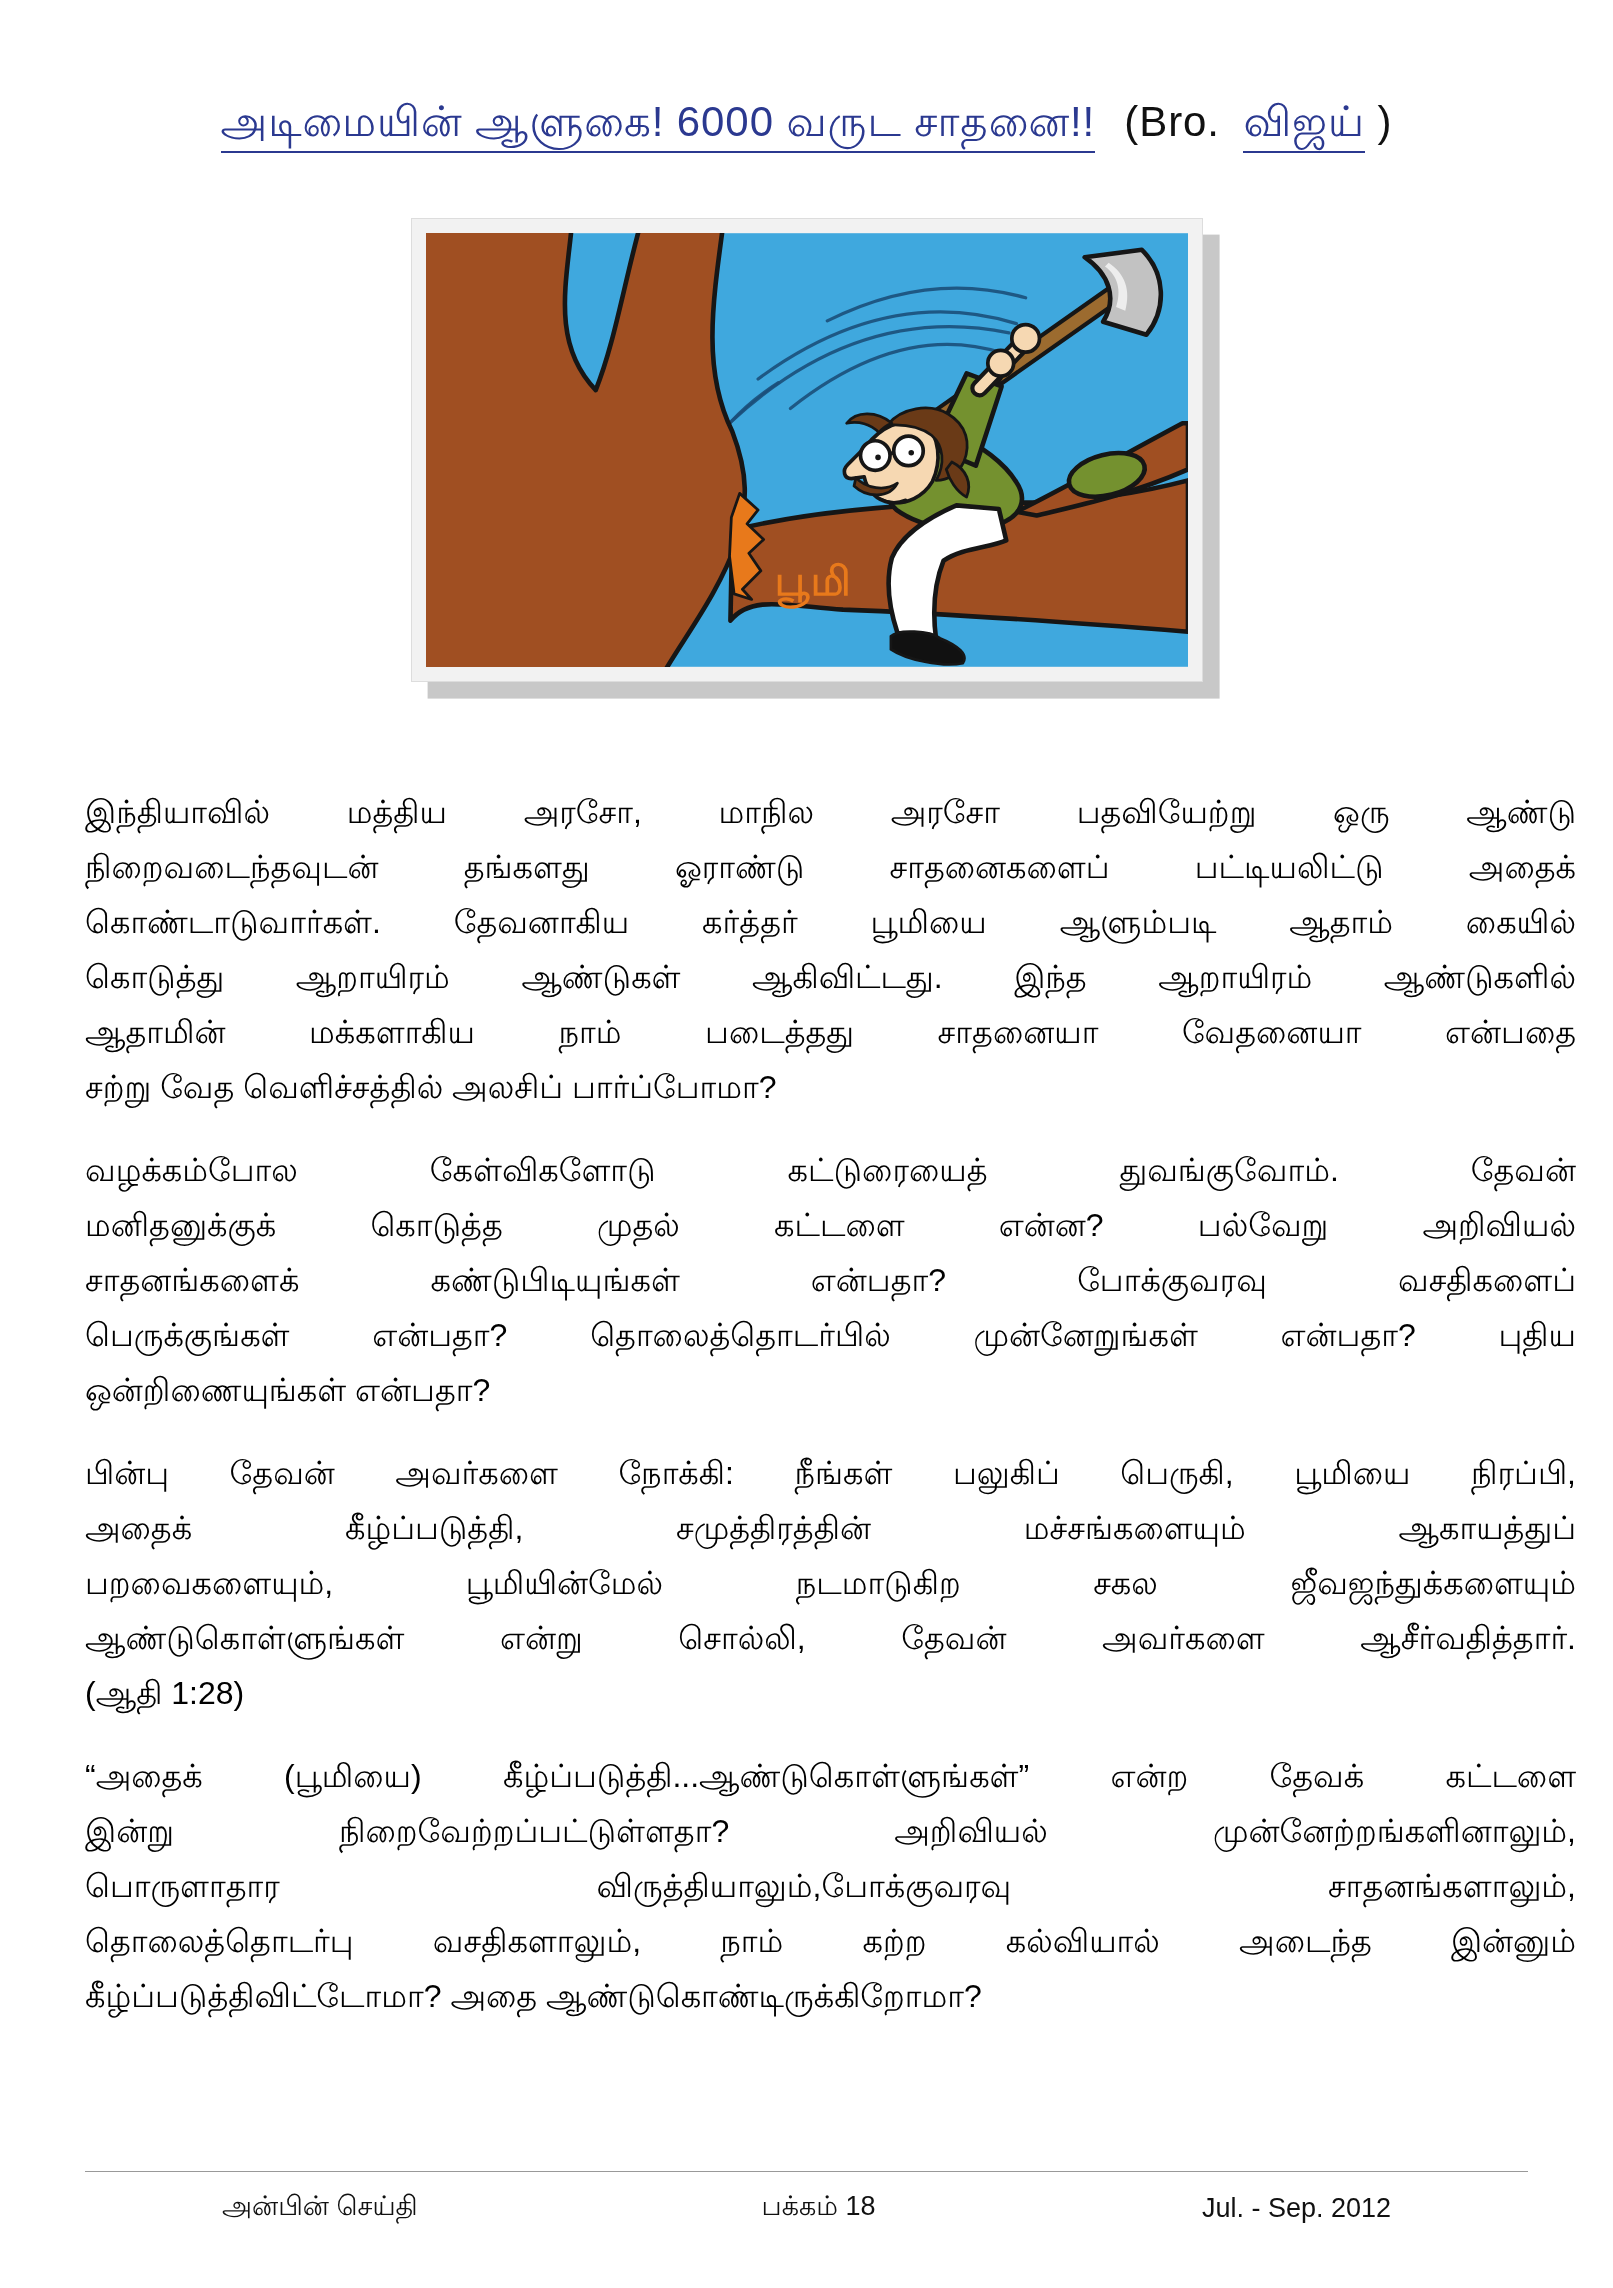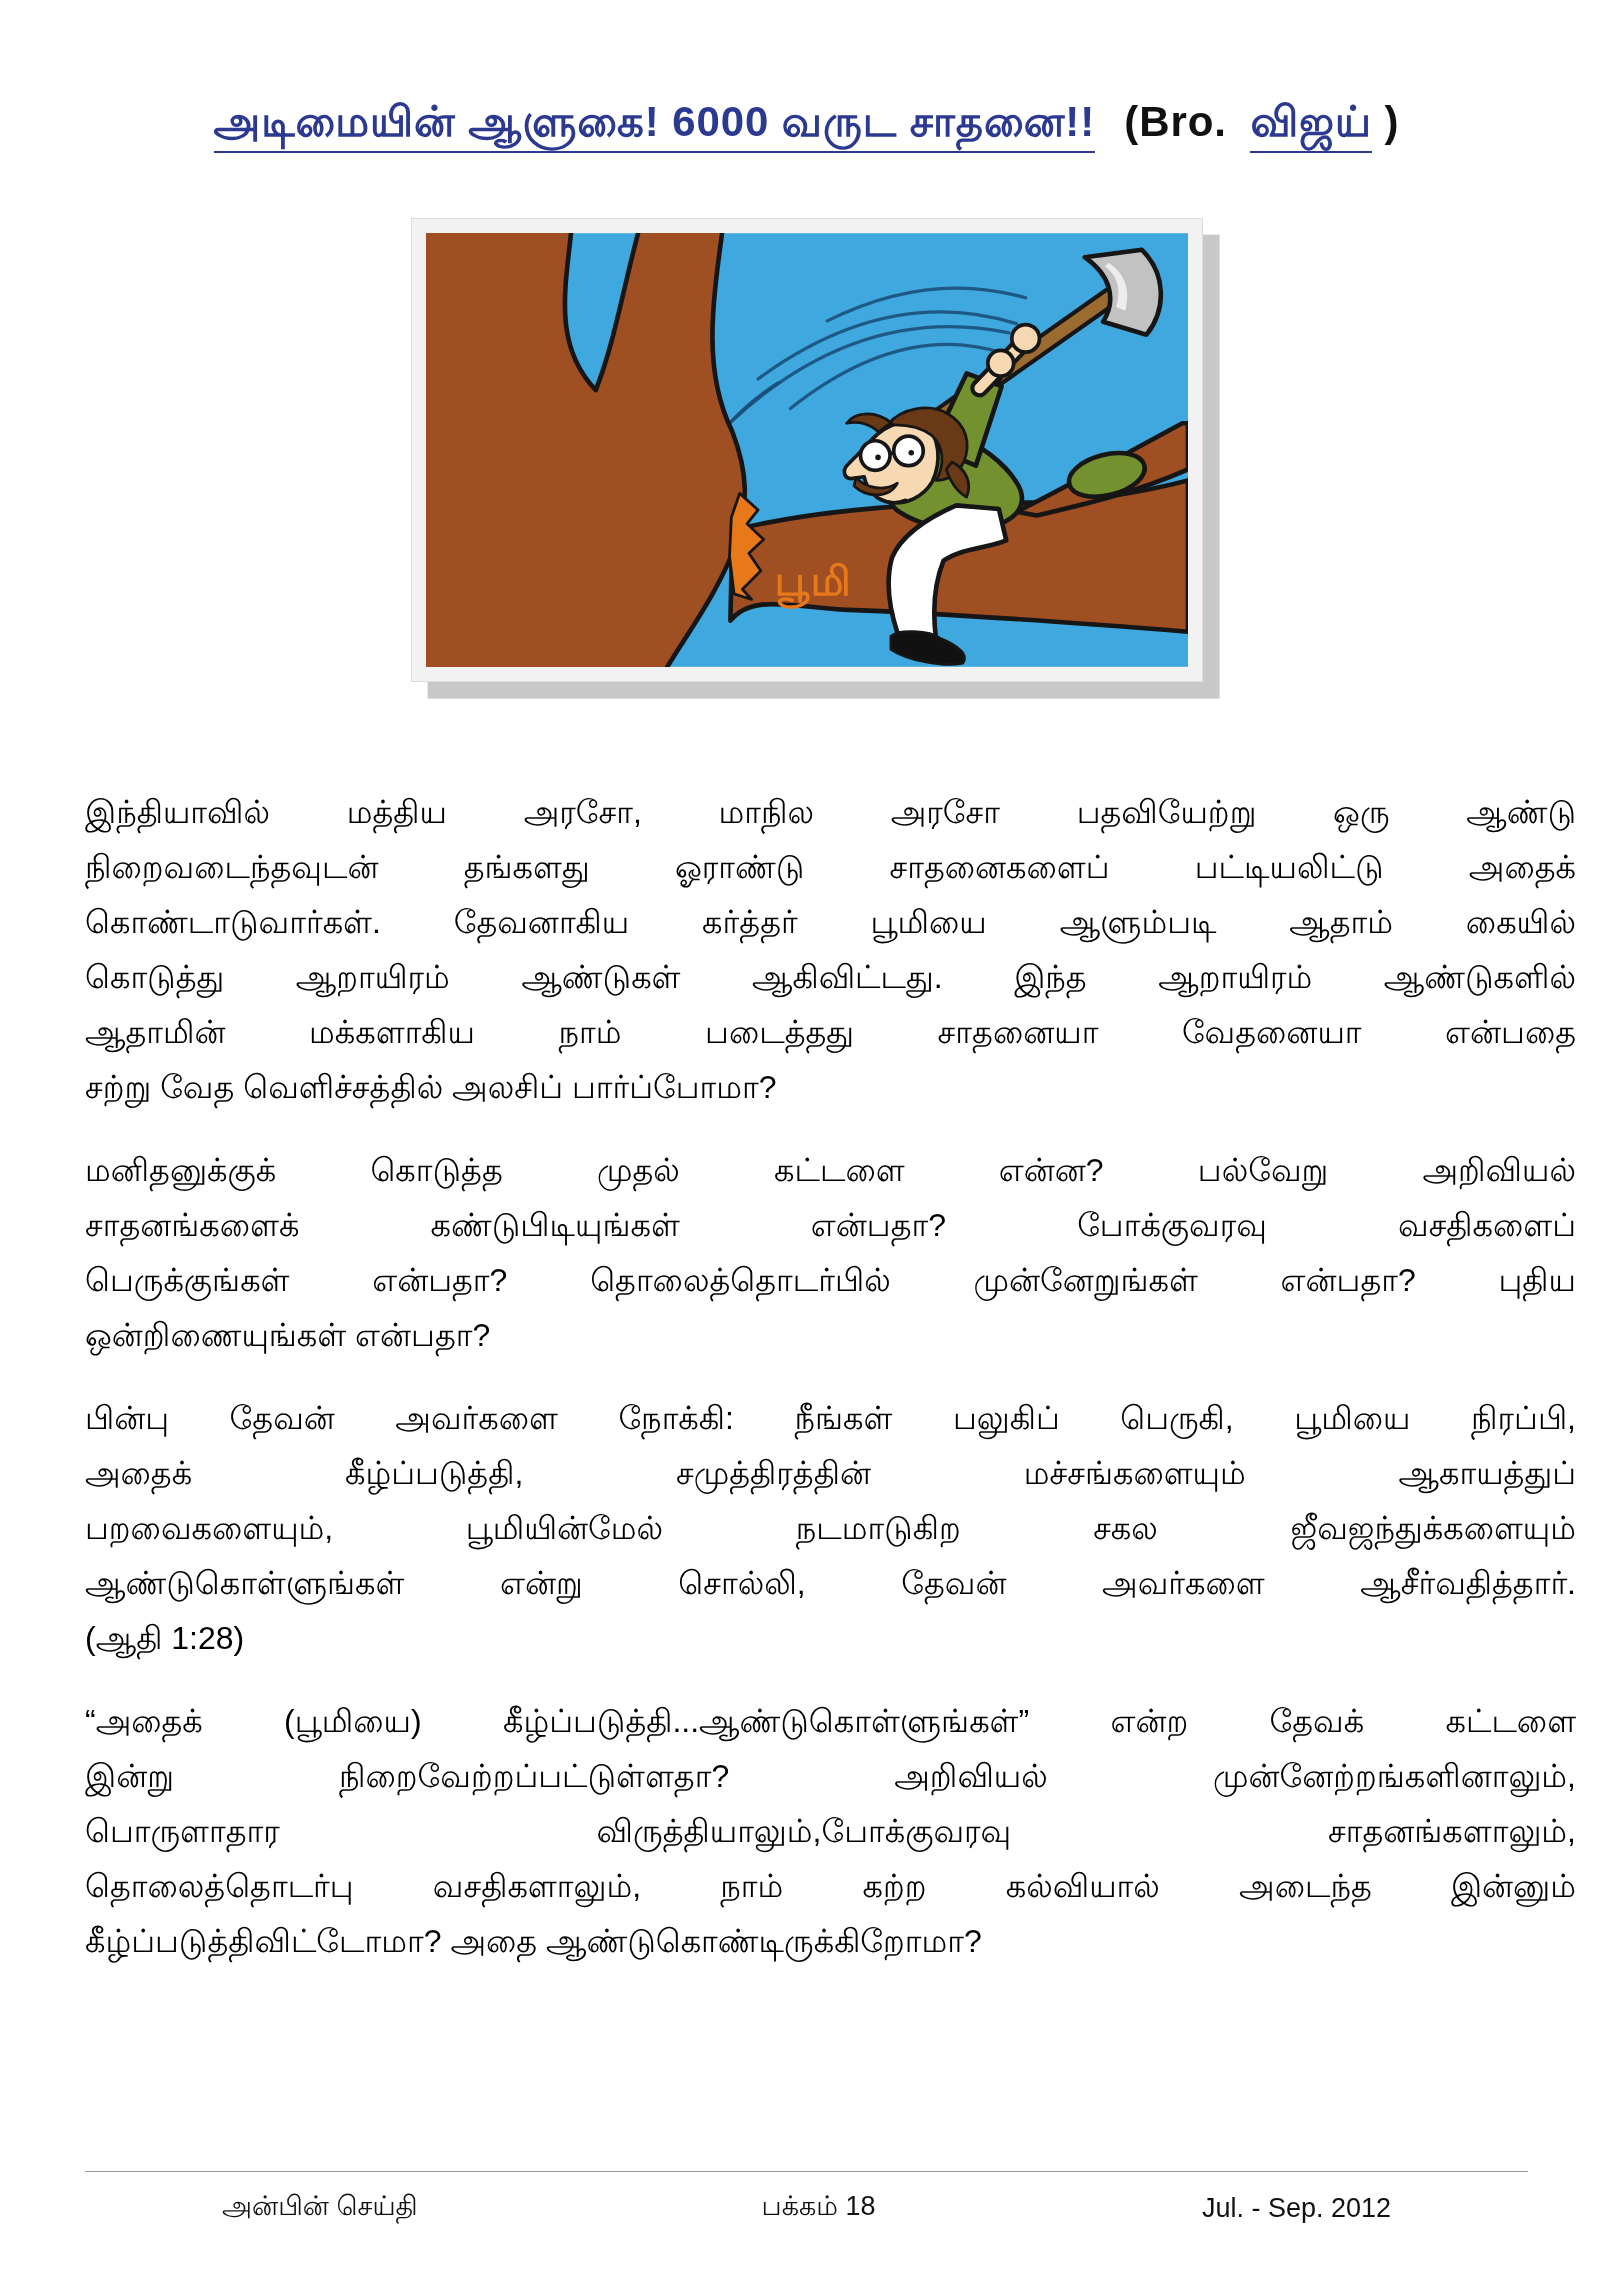--- a/index.html
+++ b/index.html
@@ -21,21 +21,21 @@
     width:1613px;height:2289px;
     background:#ffffff;
     overflow:hidden;
     font-family:"Liberation Sans", sans-serif;
     color:#111;
   }
   .title{
     padding-top:98px;
     text-align:center;
     font-size:42px;
-    font-weight:bold;
+    font-weight:normal;
     letter-spacing:0.9px;
     white-space:nowrap;
   }
   .title .main{
     color:var(--title_blue);
     border-bottom:2.8px solid var(--title_blue);
     padding-bottom:5.5px;
   }
   .title .byline-prefix{color:#111;margin-left:16.6px;}
   .title .byline-name{
@@ -187,20 +187,21 @@
   <div class="content">
     <div class="para">
       <div class="line">இந்தியாவில் மத்திய அரசோ, மாநில அரசோ பதவியேற்று ஒரு ஆண்டு</div>
       <div class="line">நிறைவடைந்தவுடன் தங்களது ஓராண்டு சாதனைகளைப் பட்டியலிட்டு அதைக்</div>
       <div class="line">கொண்டாடுவார்கள். தேவனாகிய கர்த்தர் பூமியை ஆளும்படி ஆதாம் கையில்</div>
       <div class="line">கொடுத்து ஆறாயிரம் ஆண்டுகள் ஆகிவிட்டது. இந்த ஆறாயிரம் ஆண்டுகளில்</div>
       <div class="line">ஆதாமின் மக்களாகிய நாம் படைத்தது சாதனையா வேதனையா என்பதை</div>
       <div class="line end">சற்று வேத வெளிச்சத்தில் அலசிப் பார்ப்போமா?</div>
     </div>
     <div class="para">
+      <div class="line">வழக்கம்போல கேள்விகளோடு கட்டுரையைத் துவங்குவோம். தேவன்</div>
       <div class="line">மனிதனுக்குக் கொடுத்த முதல் கட்டளை என்ன? பல்வேறு அறிவியல்</div>
       <div class="line">சாதனங்களைக் கண்டுபிடியுங்கள் என்பதா? போக்குவரவு வசதிகளைப்</div>
       <div class="line">பெருக்குங்கள் என்பதா? தொலைத்தொடர்பில் முன்னேறுங்கள் என்பதா? புதிய</div>
       <div class="line end">ஒன்றிணையுங்கள் என்பதா?</div>
     </div>
     <div class="para">
       <div class="line">பின்பு தேவன் அவர்களை நோக்கி: நீங்கள் பலுகிப் பெருகி, பூமியை நிரப்பி,</div>
       <div class="line">அதைக் கீழ்ப்படுத்தி, சமுத்திரத்தின் மச்சங்களையும் ஆகாயத்துப்</div>
       <div class="line">பறவைகளையும், பூமியின்மேல் நடமாடுகிற சகல ஜீவஜந்துக்களையும்</div>
       <div class="line">ஆண்டுகொள்ளுங்கள் என்று சொல்லி, தேவன் அவர்களை ஆசீர்வதித்தார்.</div>

